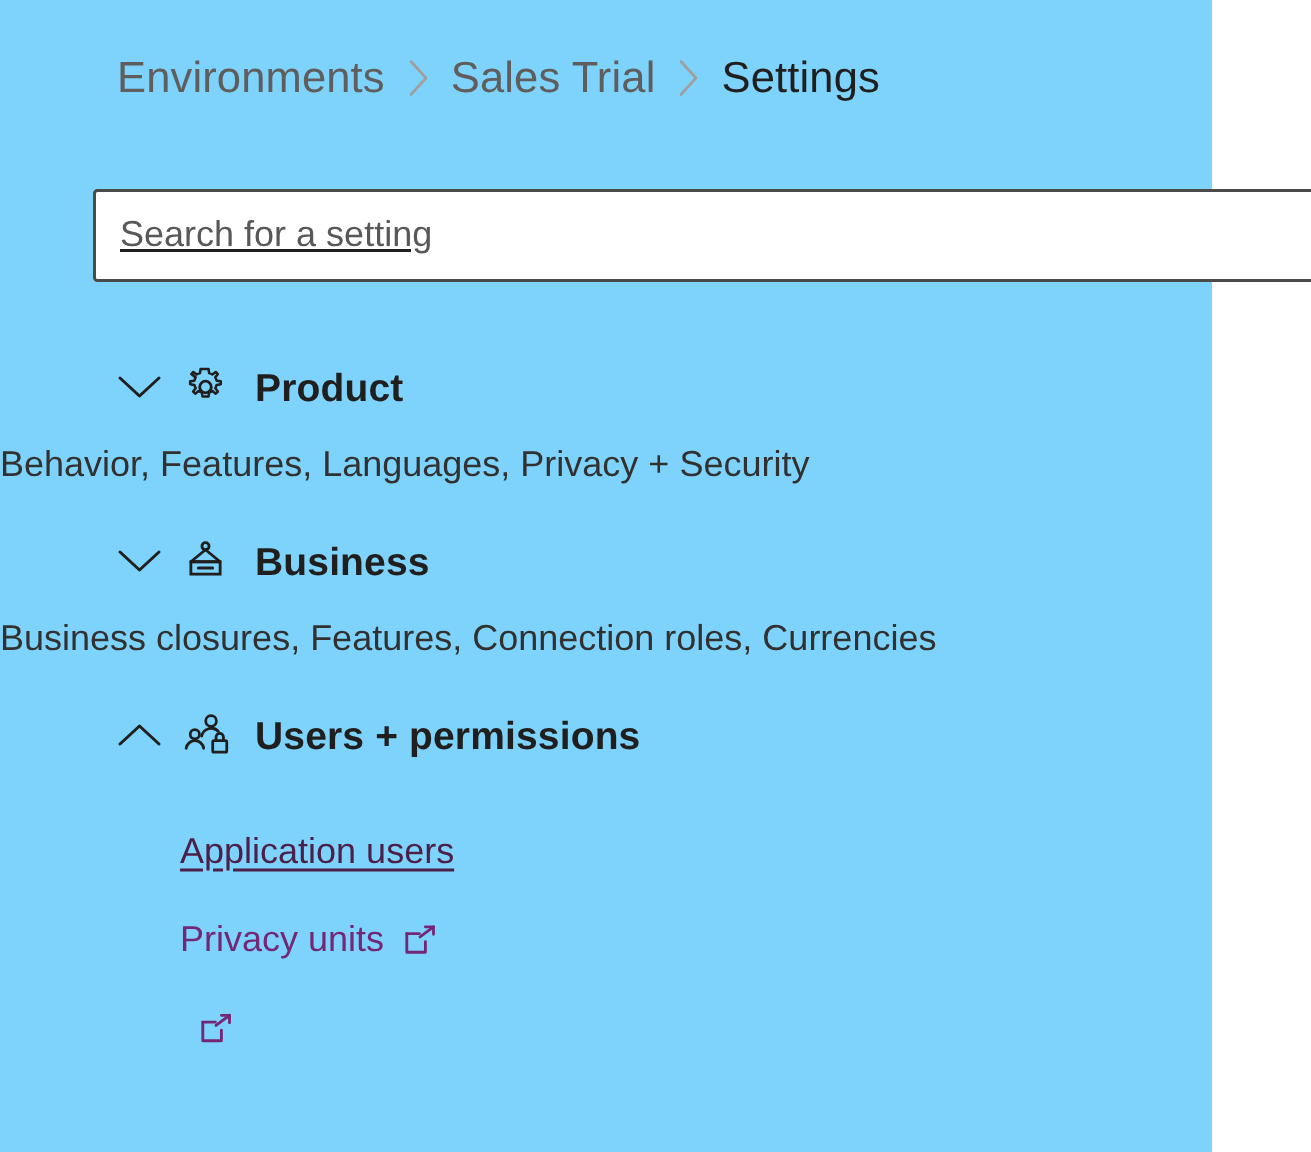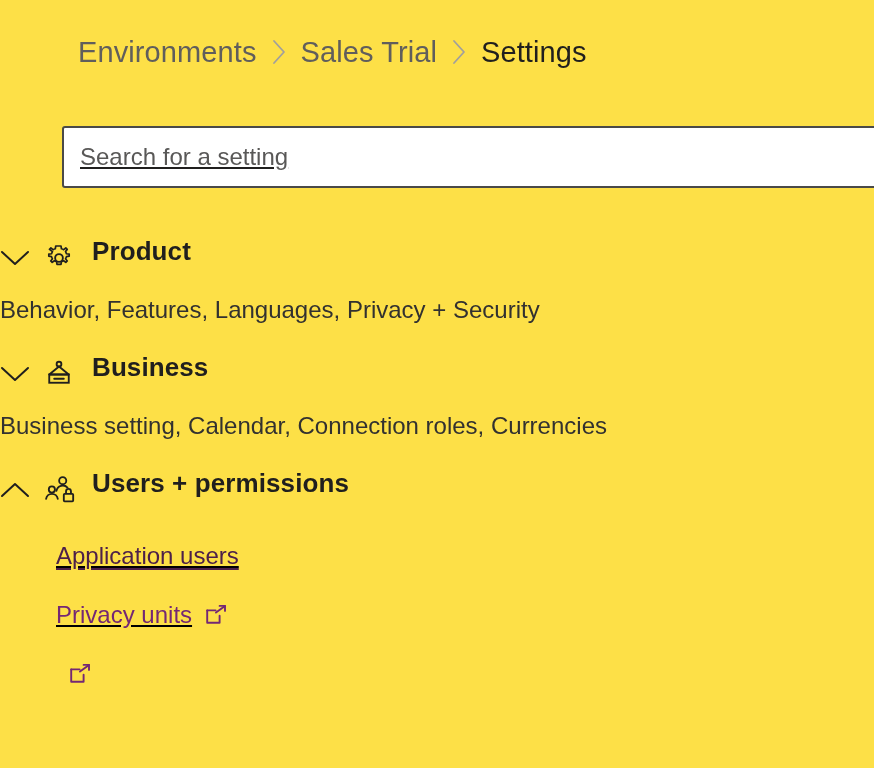--- a/index.html
+++ b/index.html
@@ -7,23 +7,23 @@
   html, body {
     width: 874px;
     height: 768px;
     overflow: hidden;
     background: #ffffff;
     font-family: "Liberation Sans", sans-serif;
   }
 
   .page {
     position: relative;
-    width: 874px;
+    width: 808px;
     height: 768px;
-    background: #fde047;
+    background: #7dd3fc;
   }
 
   
   .breadcrumb {
     position: absolute;
     left: 78px;
     top: 30px;
     display: flex;
     align-items: center;
     height: 44px;
@@ -81,21 +81,23 @@
   .groups {
     position: absolute;
     left: 0;
     top: 236px;
     width: 874px;
   }
   .group { position: relative; }
 
   .group-header {
     display: flex;
+    align-items: center;
     height: 44px;
+    padding-left: 78px;
     cursor: pointer;
   }
   .chevron {
     width: 34px;
     min-width: 34px;
     display: flex;
     align-items: center;
     color: #201f1e;
   }
   .chevron svg { display: block; }
@@ -123,23 +125,22 @@
   .group-desc {
     font-size: 24px;
     color: #323130;
     white-space: nowrap;
     margin-top: 16px;
     margin-bottom: 28px;
   }
 
   
   .link-list {
-    padding-left: 56px;
-    margin-top: 22px;
-    text-decoration: underline;
+    padding-left: 120px;
+    margin-top: 34px;
   }
   .link-item {
     display: flex;
     align-items: center;
     height: 44px;
     margin-bottom: 15px;
   }
   .setting-link {
     font-size: 24px;
     color: #742774;
@@ -219,21 +220,21 @@
         <span class="group-icon">
           <svg width="30" height="30" viewBox="0 0 24 24" fill="none">
             <circle cx="12" cy="4.1" r="1.9" stroke="currentColor" stroke-width="1.5"></circle>
             <path d="M12 6 L4.2 12.4 L19.8 12.4 Z" stroke="currentColor" stroke-width="1.5" fill="none" stroke-linejoin="round"></path>
             <rect x="4.2" y="12.4" width="15.6" height="6.6" stroke="currentColor" stroke-width="1.5" fill="none"></rect>
             <line x1="8.2" y1="15.7" x2="15.8" y2="15.7" stroke="currentColor" stroke-width="1.6" stroke-linecap="round"></line>
           </svg>
         </span>
         <span class="group-title">Business</span>
       </div>
-      <div class="group-desc">Business setting, Calendar, Connection roles, Currencies</div>
+      <div class="group-desc">Business closures, Features, Connection roles, Currencies</div>
     </section>
 
     <section class="group group-users">
       <div class="group-header">
         <span class="chevron">
           <svg width="30" height="18" viewBox="0 0 30 18" fill="none">
             <path d="M2 15 L15 3 L28 15" stroke="currentColor" stroke-width="2" fill="none" stroke-linecap="round" stroke-linejoin="round"></path>
           </svg>
         </span>
         <span class="group-icon">

